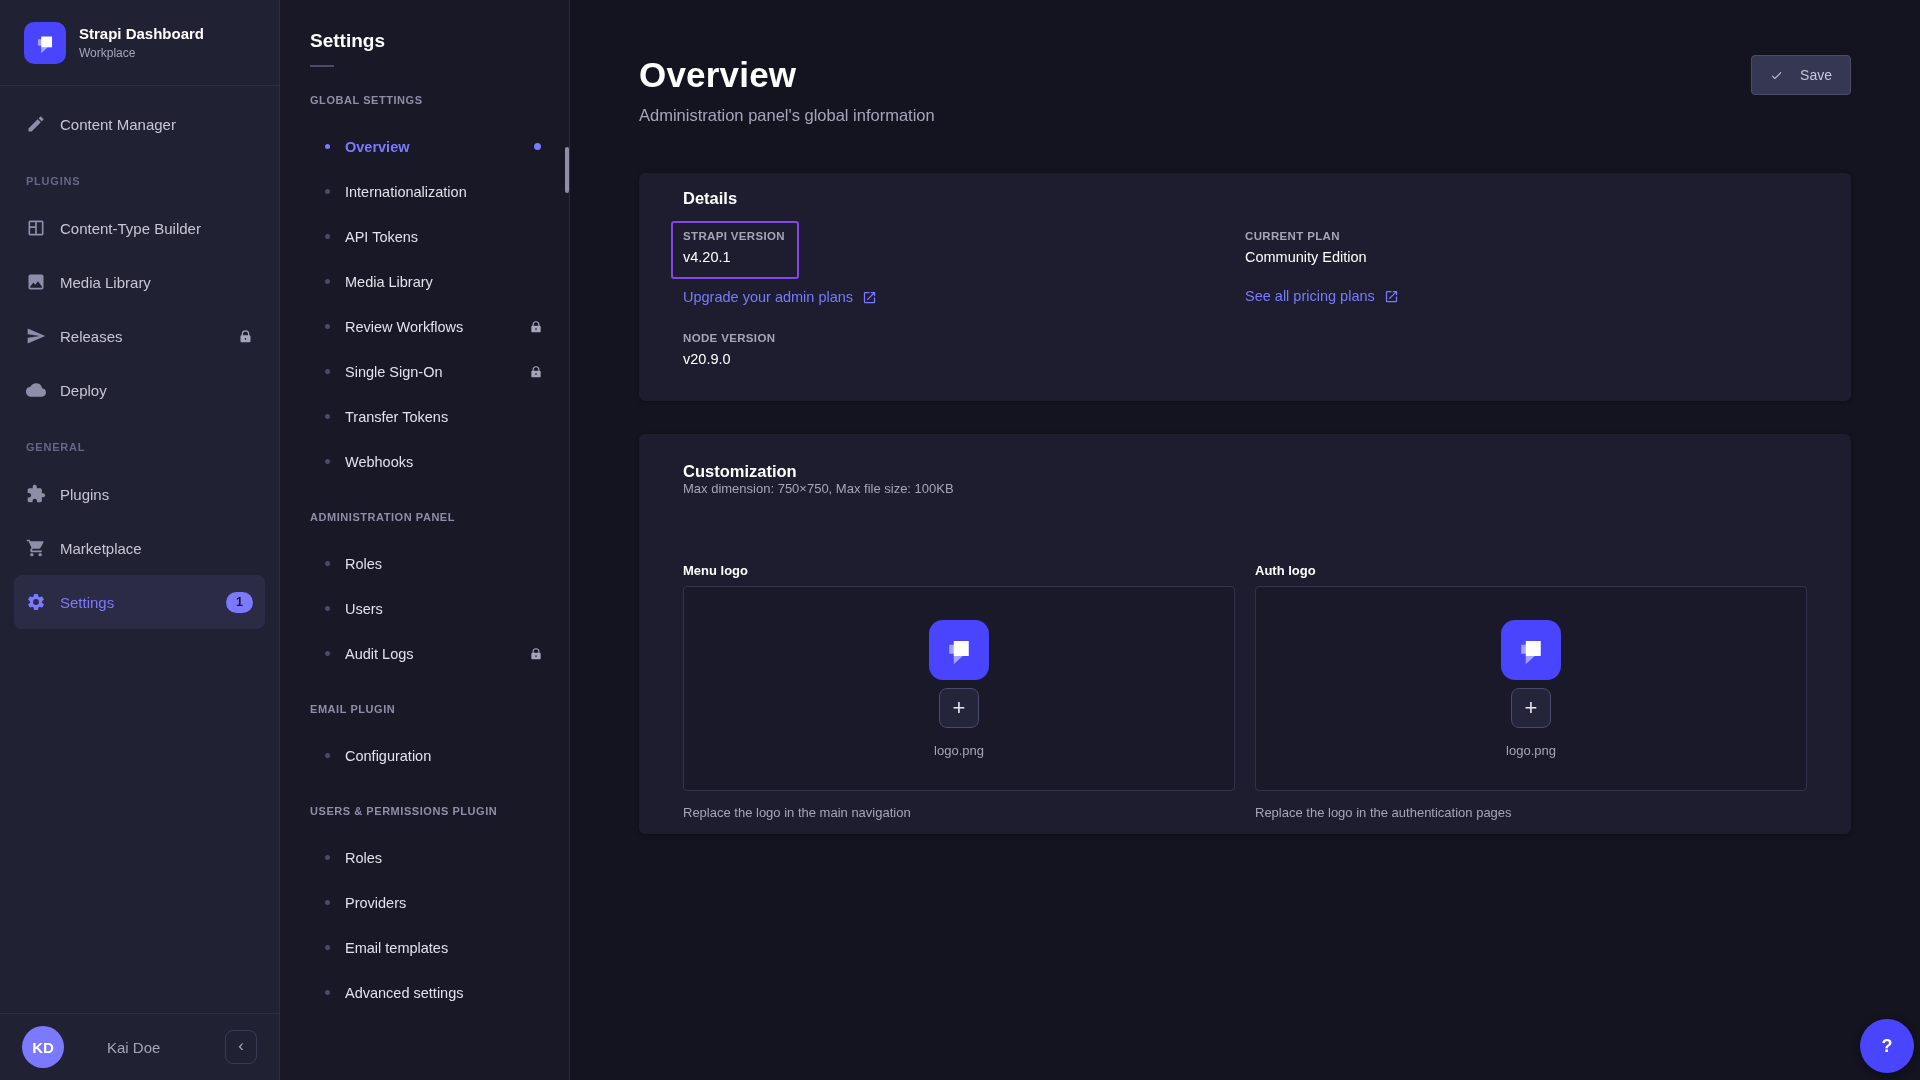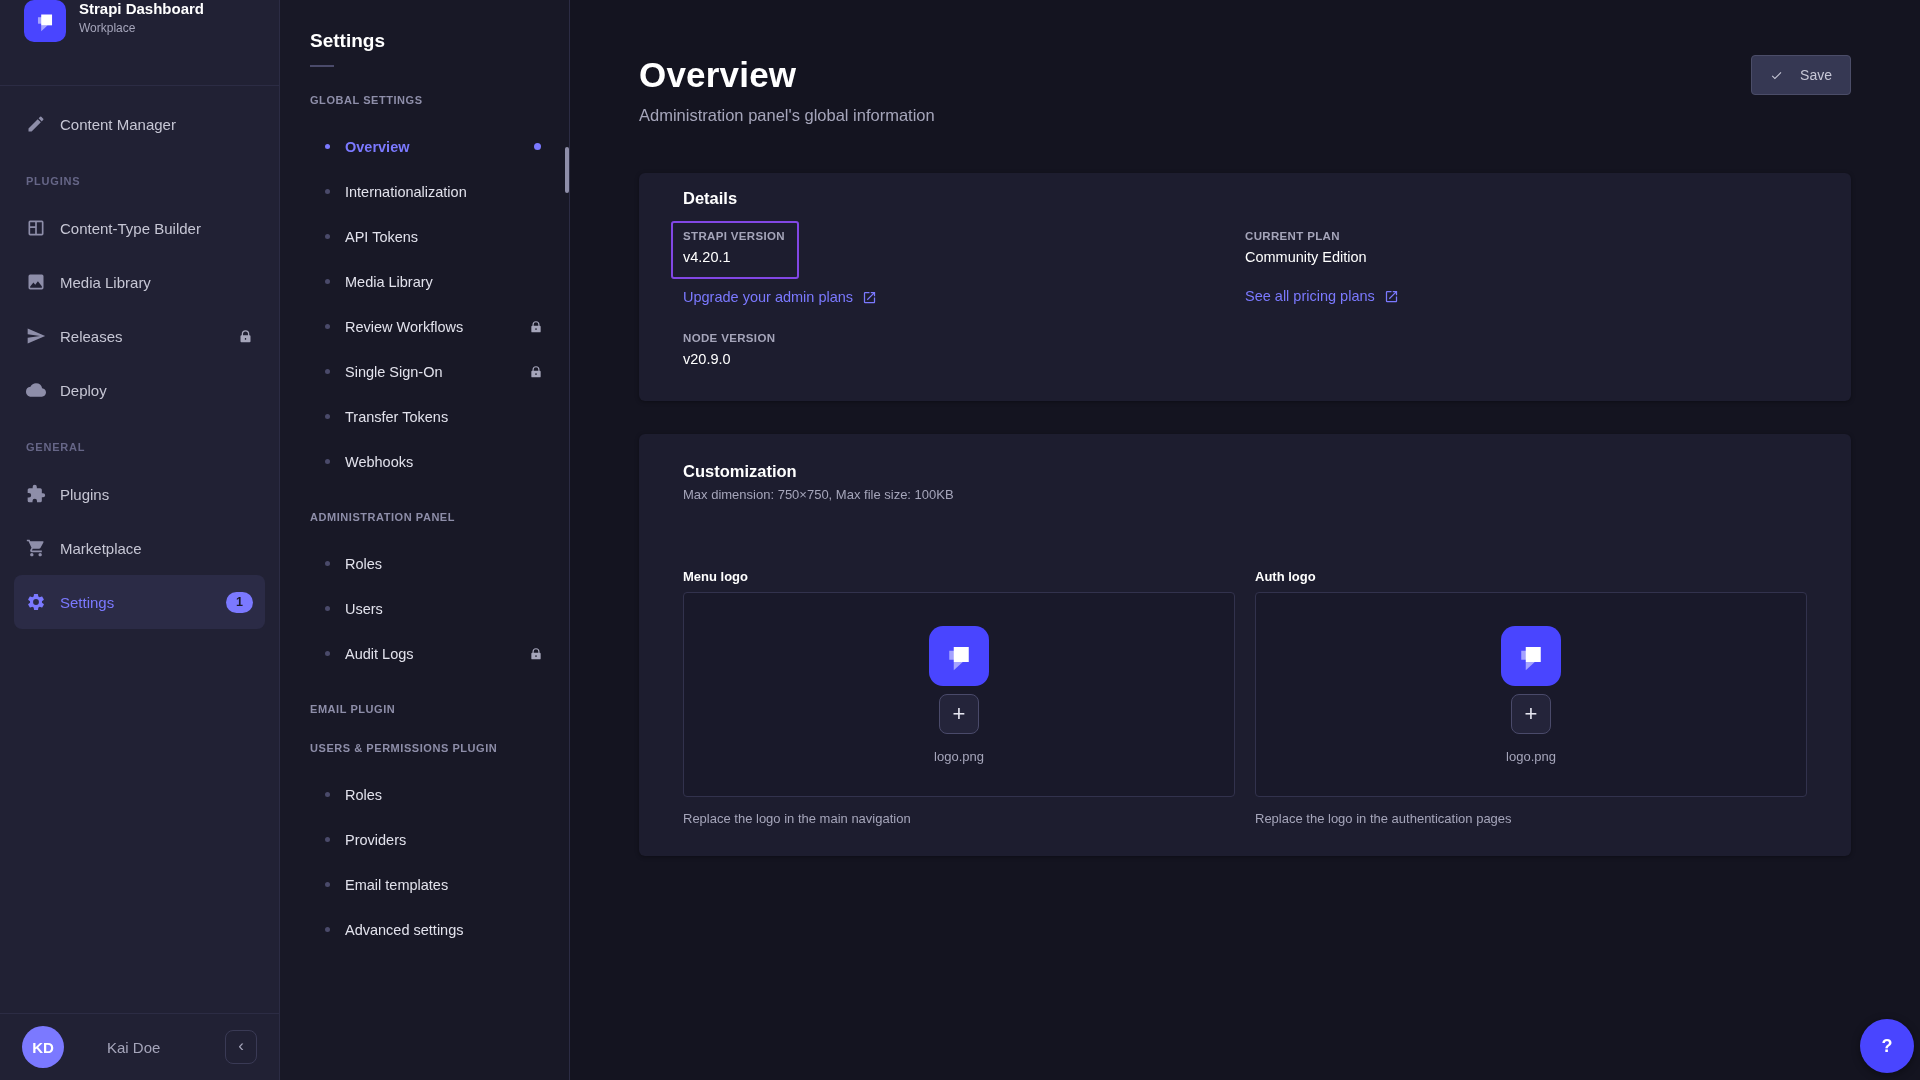--- a/index.html
+++ b/index.html
@@ -2,21 +2,21 @@
 <html><head>
 <meta charset="utf-8">
 <style>
   * { margin:0; padding:0; box-sizing:border-box; }
   html,body { width:1920px; height:1080px; overflow:hidden; }
   body { background:#141420; font-family:"Liberation Sans", sans-serif; color:#fff; }
   .app { display:flex; height:100%; position:relative; }
 
   
   .mainnav { width:280px; background:#212134; border-right:1px solid #2c2c44; display:flex; flex-direction:column; flex-shrink:0; }
-  .brand { display:flex; gap:13px; padding:0 24px; height:86px; border-bottom:1px solid #2c2c44; }
+  .brand { display:flex; align-items:center; gap:13px; padding:0 24px; height:86px; border-bottom:1px solid #2c2c44; }
   .brand-logo { width:42px; height:42px; border-radius:10px; background:#4945ff; display:flex; align-items:center; justify-content:center; flex-shrink:0; }
   .brand-logo svg { width:26px; height:26px; }
   .brand-title { font-size:15px; font-weight:700; color:#fff; line-height:1.25; }
   .brand-sub { font-size:12px; color:#a5a5ba; margin-top:2px; }
   .nav-scroll { padding:11px 14px 0; flex:1; }
   .nav-section-label { font-size:11px; font-weight:700; letter-spacing:.07em; color:#666687; margin:24px 12px 14px; }
   .nav-item { display:flex; align-items:center; height:54px; padding:0 12px; border-radius:8px; cursor:pointer; }
   .nav-item .icon { width:20px; height:20px; display:inline-flex; color:#8e8ea9; flex-shrink:0; }
   .nav-item .icon svg { width:100%; height:100%; }
   .nav-item .lbl { margin-left:14px; font-size:15px; color:#c6c6d4; }
@@ -62,22 +62,22 @@
   .field-label { font-size:11.5px; font-weight:600; letter-spacing:.03em; color:#a5a5ba; }
   .field-value { font-size:14.5px; color:#fff; margin-top:7px; }
   .annotated { display:inline-block; position:relative; }
   .annotation-box { position:absolute; left:-12px; top:-9px; width:128px; height:58px; border:2px solid #8247e5; border-radius:3px; pointer-events:none; }
   .link-row { margin-top:22px; }
   .ext-link { display:inline-flex; align-items:center; gap:9px; color:#7b79ff; font-size:14.5px; text-decoration:none; cursor:pointer; }
   .ext-link .icon { width:15px; height:15px; display:inline-flex; }
   .ext-link .icon svg { width:100%; height:100%; }
   .node-block { margin-top:26px; }
 
-  .card-custom { margin-top:33px; padding:28px 44px 30px; }
-  .card-subtitle { font-size:13px; color:#a5a5ba; margin-top:6px; }
+  .card-custom { margin-top:33px; padding:28px 44px 14px; }
+  .card-subtitle { font-size:13px; color:#a5a5ba; margin-top:0; }
   .logo-grid { display:grid; grid-template-columns:1fr 1fr; gap:20px; margin-top:24px; }
   .logo-label { font-size:13px; font-weight:700; color:#fff;margin-top:43px; }
   .dropzone { margin-top:8px; height:205px; border:1px solid #32324d; border-radius:4px; background:#19192a; display:flex; flex-direction:column; align-items:center; justify-content:center; cursor:pointer; }
   .dz-logo { width:60px; height:60px; border-radius:14px; background:#4945ff; display:flex; align-items:center; justify-content:center; }
   .dz-logo svg { width:36px; height:36px; }
   .dz-plus { width:40px; height:40px; margin-top:8px; border-radius:8px; border:1px solid #4a4a6a; background:#24243a; color:#e6e6f0; font-size:22px; font-weight:400; line-height:1; display:flex; align-items:center; justify-content:center; cursor:pointer; font-family:inherit; }
   .dz-filename { margin-top:15px; font-size:13px; color:#a5a5ba; }
   .logo-caption { margin-top:14px; font-size:13px; color:#a5a5ba; }
 
   .help-btn { position:fixed; right:6px; bottom:7px; width:54px; height:54px; border-radius:50%; background:#4945ff; border:none; color:#fff; font-size:18px; font-weight:600; cursor:pointer; box-shadow:0 2px 8px rgba(0,0,0,.4); font-family:inherit; }
@@ -247,20 +247,26 @@
             <span class="bullet"></span>
             <span class="lbl">Audit Logs</span>
             <span class="lock">
               <svg viewBox="0 0 24 24" fill="currentColor">
                 <path d="M6 10V8a6 6 0 1 1 12 0v2h.5A1.5 1.5 0 0 1 20 11.5v8A1.5 1.5 0 0 1 18.5 21h-13A1.5 1.5 0 0 1 4 19.5v-8A1.5 1.5 0 0 1 5.5 10H6zm2 0h8V8a4 4 0 1 0-8 0v2zm3 4.2v3h2v-3h-2z"></path>
               </svg>
             </span>
           </div>
         </div>
         <div class="subnav-section-label">EMAIL PLUGIN</div>
+        <div class="subnav-list">
+          <div class="subnav-item">
+            <span class="bullet"></span>
+            <span class="lbl">Configuration</span>
+          </div>
+        </div>
         <div class="subnav-section-label">USERS &amp; PERMISSIONS PLUGIN</div>
         <div class="subnav-list">
           <div class="subnav-item">
             <span class="bullet"></span>
             <span class="lbl">Roles</span>
           </div>
           <div class="subnav-item">
             <span class="bullet"></span>
             <span class="lbl">Providers</span>
           </div>

